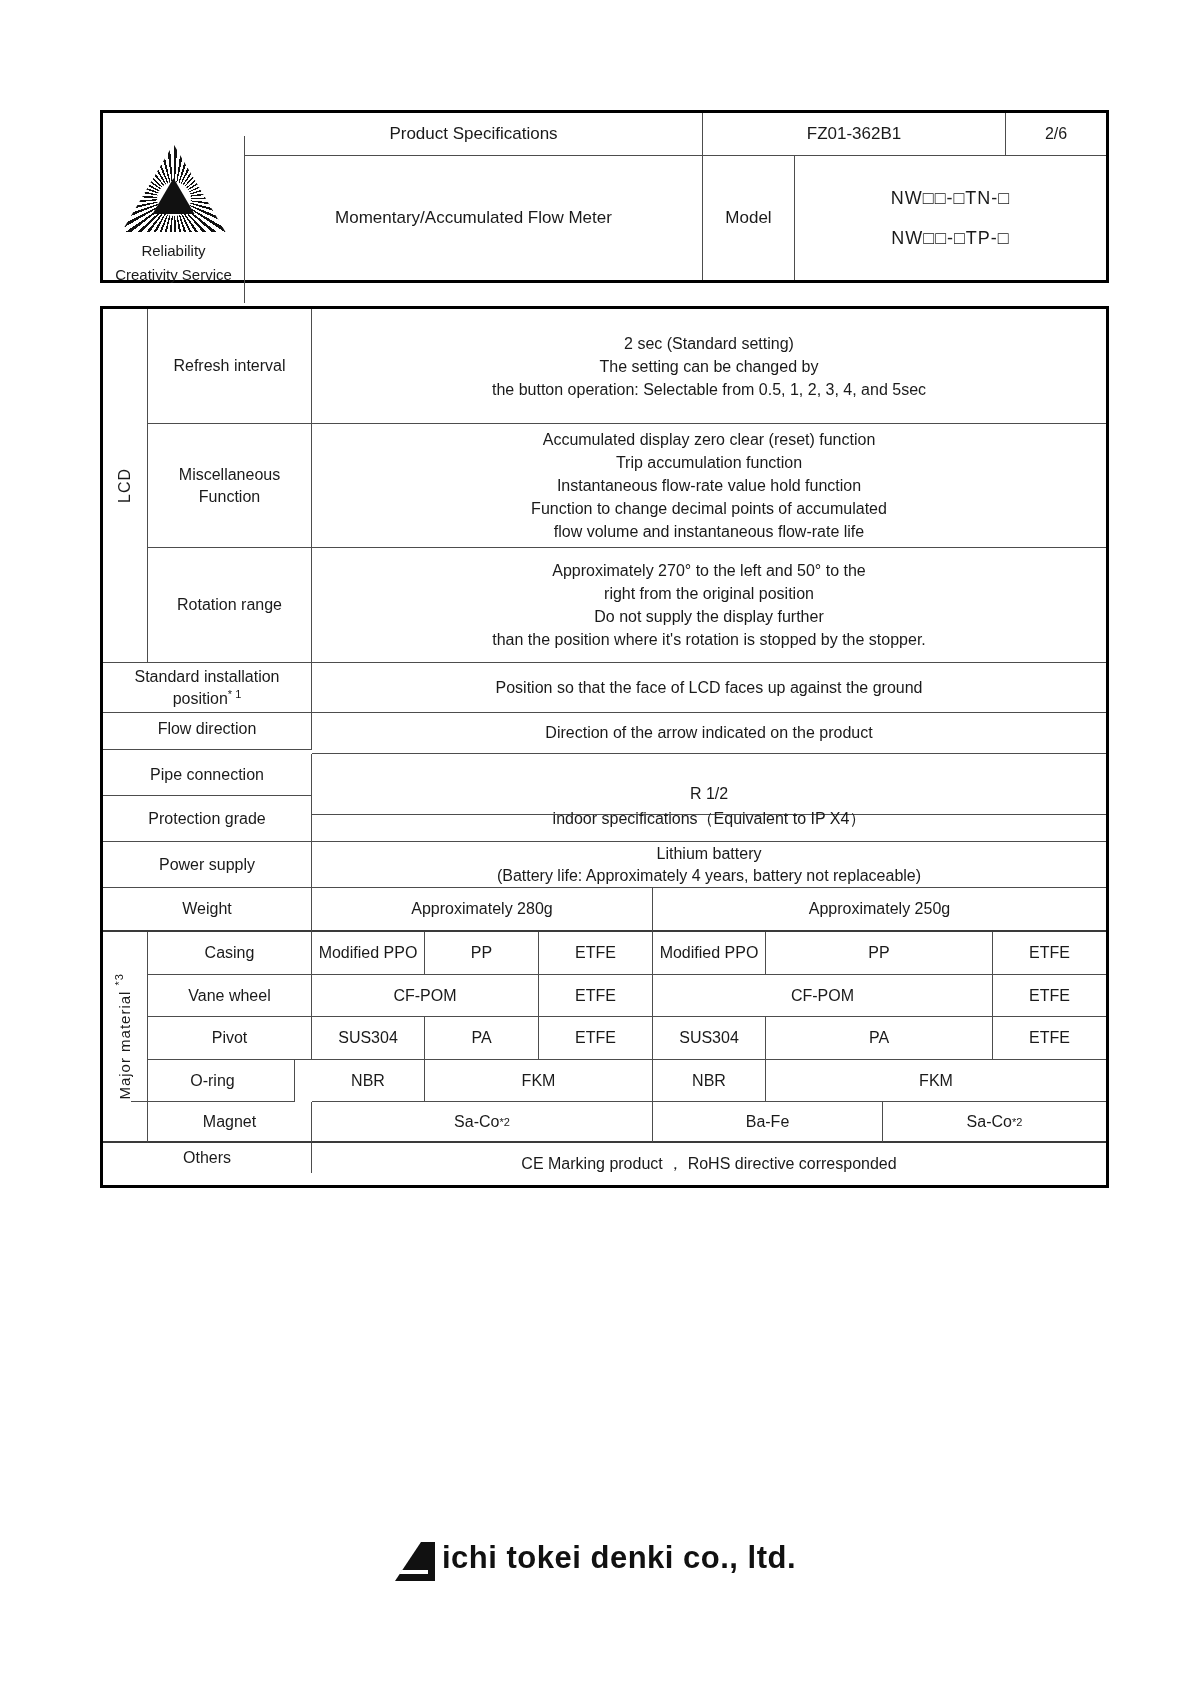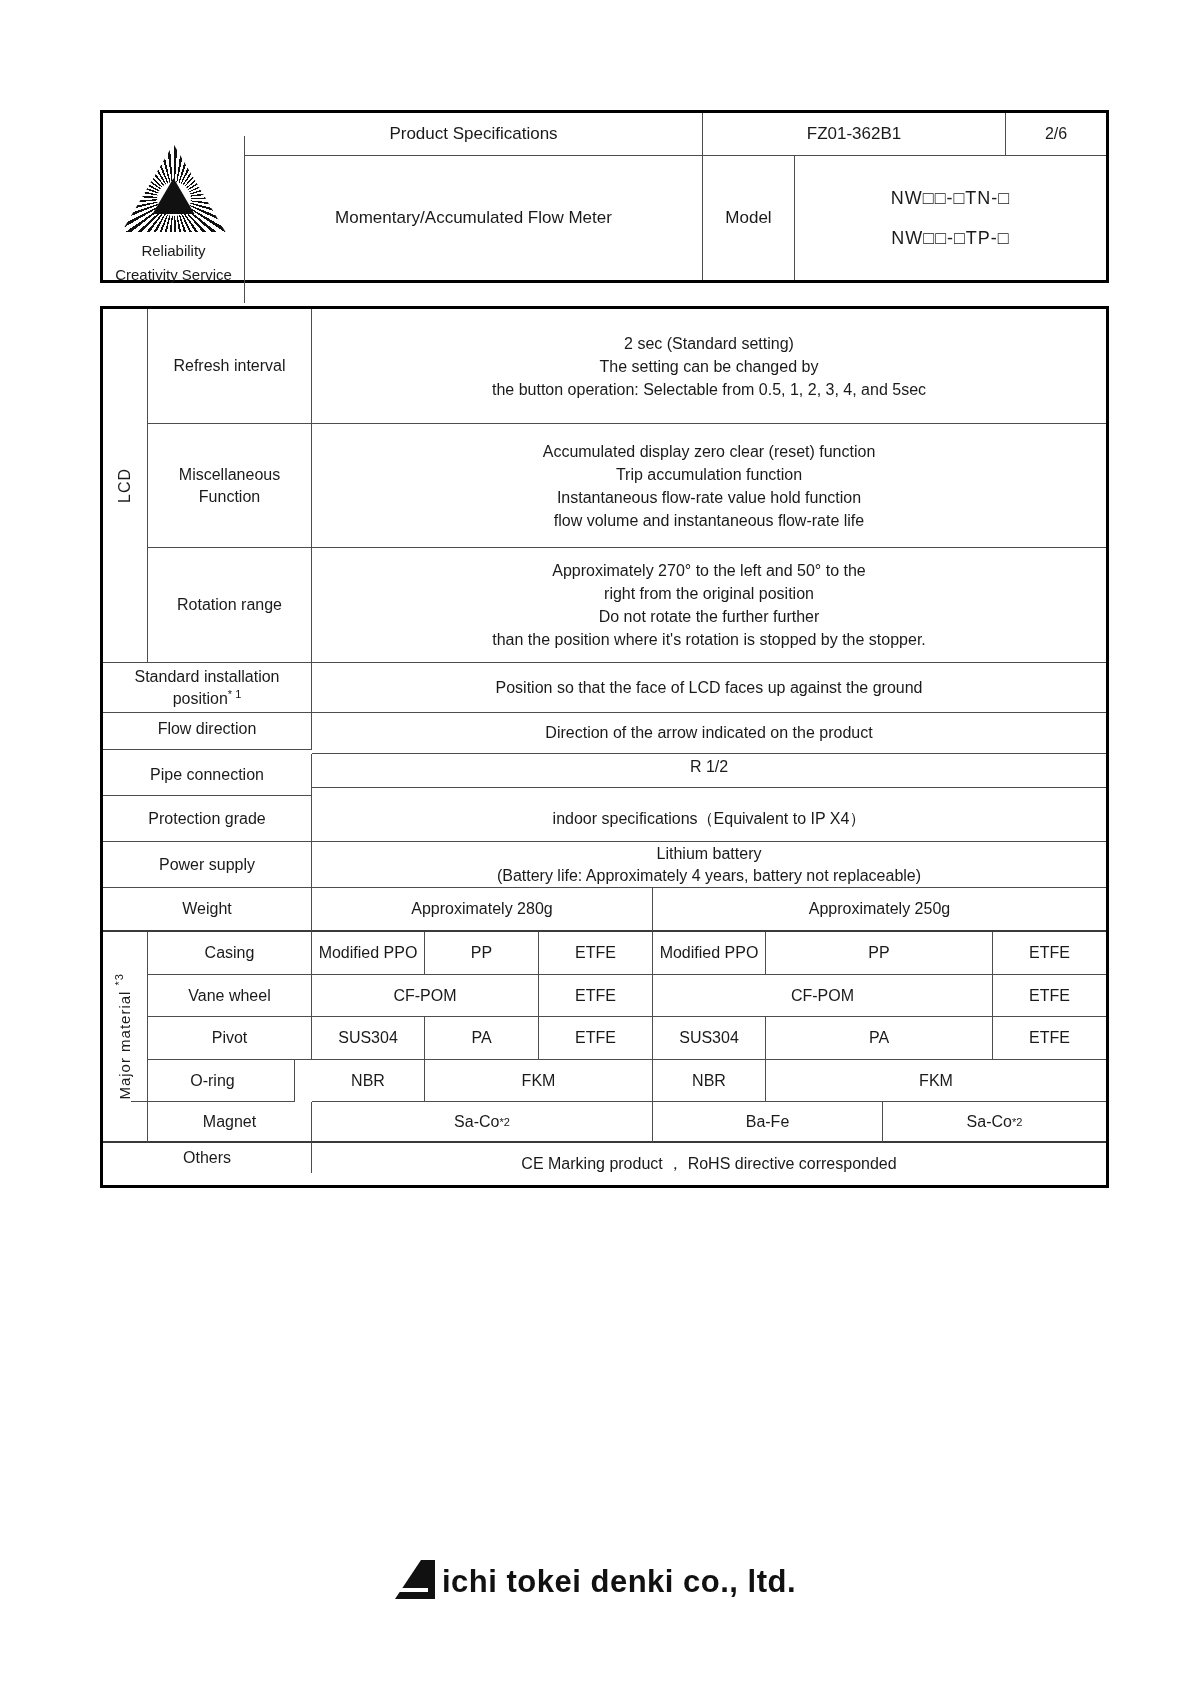--- a/index.html
+++ b/index.html
@@ -44,21 +44,21 @@
     content:"";position:absolute;left:50%;top:60%;width:42px;height:36px;
     transform:translate(-50%,-52%);background:#111;
     clip-path:polygon(50% 0%,0% 100%,100% 100%);
   }
   .logo-text{font-size:15px;margin-top:7px;line-height:24px;}
   .model-cell{flex-direction:column;gap:16px;font-size:18px;letter-spacing:1px;}
   .title-main{font-size:17px;}
   
   .footer-logo{
     position:absolute;left:0;top:1540px;width:1190px;height:60px;
-    display:flex;align-items:flex-end;justify-content:center;gap:2px;
+    display:flex;align-items:flex-start;justify-content:center;gap:2px;
   }
   .footer-logo .company{
     font-size:31px;font-weight:bold;letter-spacing:0.5px;color:#111;
   }
 </style>
 </head>
 <body>
 
 <div class="page">
 
@@ -98,42 +98,43 @@
     </div>
 
     <div class="cell col" style="left:45px;top:115px;width:164px;height:124px;">
       <div>Miscellaneous</div>
       <div>Function</div>
     </div>
     <div class="cell col no-r lines" style="left:209px;top:115px;width:794px;height:124px;">
       <div>Accumulated display zero clear (reset) function</div>
       <div>Trip accumulation function</div>
       <div>Instantaneous flow-rate value hold function</div>
+      <div>Function to change decimal points of accumulated</div>
       <div>flow volume and instantaneous flow-rate life</div>
     </div>
 
     <div class="cell" style="left:45px;top:239px;width:164px;height:115px;">Rotation range</div>
     <div class="cell col no-r lines" style="left:209px;top:239px;width:794px;height:115px;">
       <div>Approximately 270° to the left and 50° to the</div>
       <div>right from the original position</div>
-      <div>Do not rotate the further further</div>
+      <div>Do not supply the display further</div>
       <div>than the position where it's rotation is stopped by the stopper.</div>
     </div>
 
     <div class="cell col" style="left:0;top:354px;width:209px;height:50px;line-height:22px;">
       <div>Standard installation</div>
       <div><span>position</span><sup>* 1</sup></div>
     </div>
     <div class="cell no-r" style="left:209px;top:354px;width:794px;height:50px;">Position so that the face of LCD faces up against the ground</div>
 
     <div class="cell" style="left:0;top:400px;width:209px;height:41px;">Flow direction</div>
     <div class="cell no-r" style="left:209px;top:404px;width:794px;height:41px;">Direction of the arrow indicated on the product</div>
 
     <div class="cell" style="left:0;top:445px;width:209px;height:42px;">Pipe connection</div>
-    <div class="cell no-r" style="left:209px;top:437px;width:794px;height:42px;">R 1/2</div>
+    <div class="cell no-r" style="left:209px;top:464px;width:794px;height:42px;">R 1/2</div>
 
     <div class="cell" style="left:0;top:487px;width:209px;height:46px;">Protection grade</div>
     <div class="cell no-r" style="left:209px;top:487px;width:794px;height:46px;">indoor specifications（Equivalent to IP X4）</div>
 
     <div class="cell" style="left:0;top:533px;width:209px;height:46px;">Power supply</div>
     <div class="cell col no-r" style="left:209px;top:533px;width:794px;height:46px;line-height:22px;">
       <div>Lithium battery</div>
       <div>(Battery life: Approximately 4 years, battery not replaceable)</div>
     </div>
 

